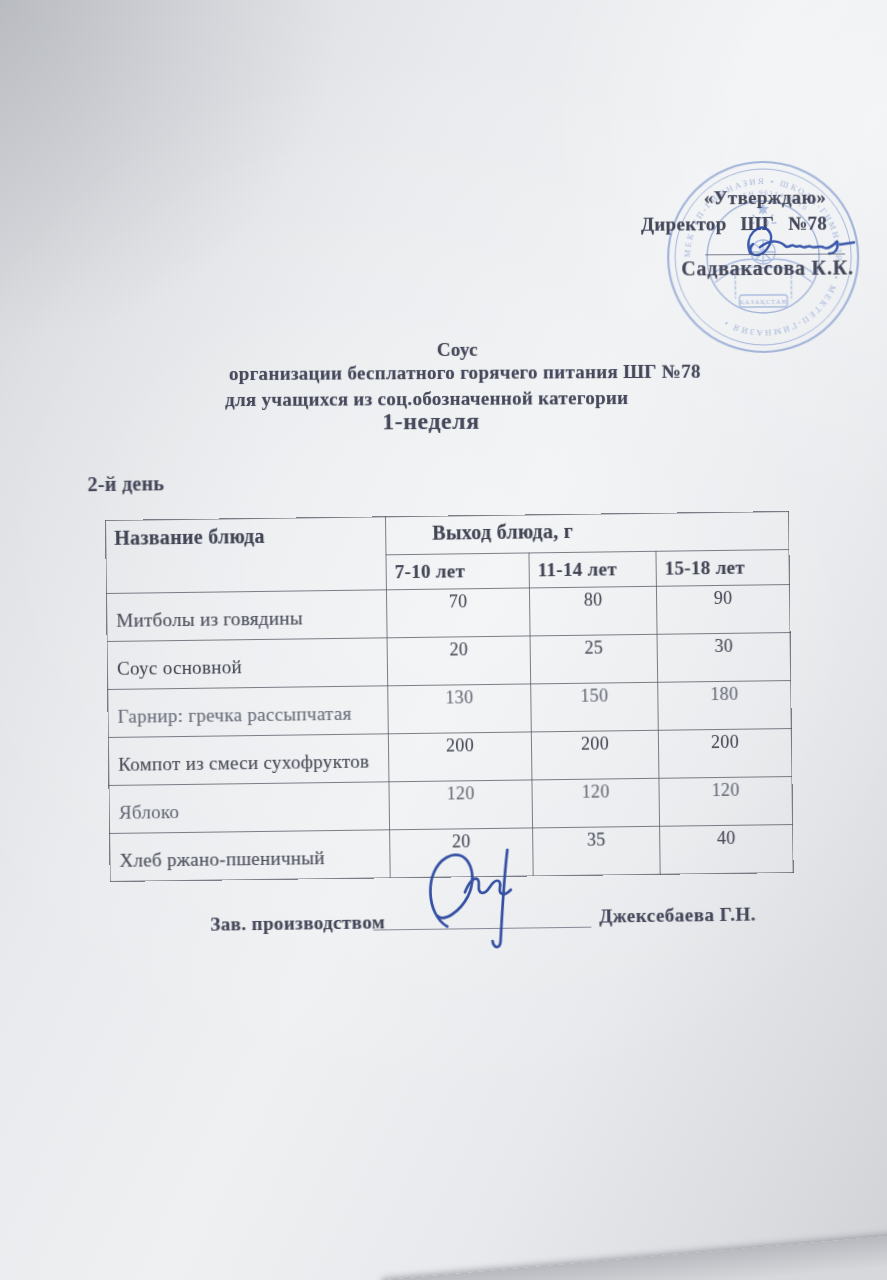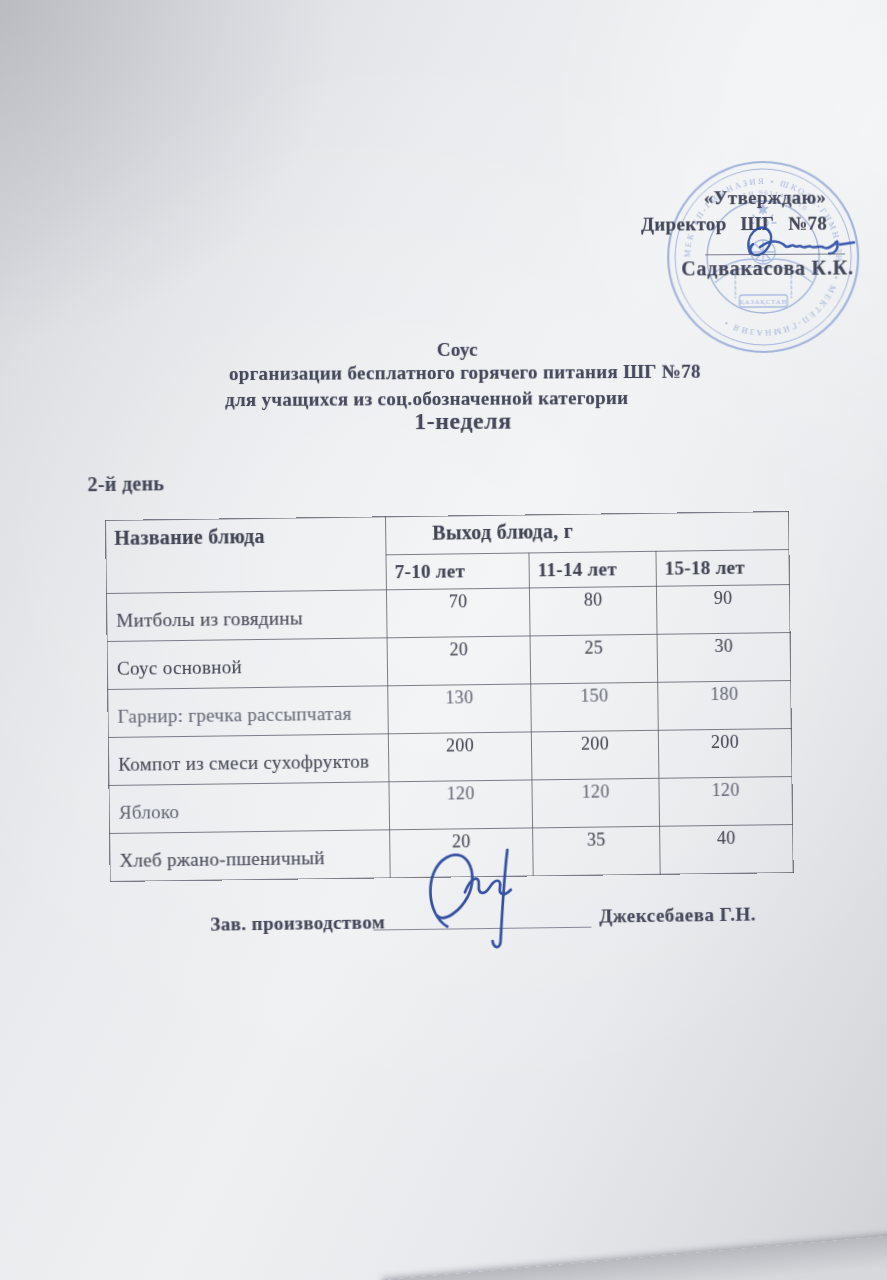--- a/index.html
+++ b/index.html
@@ -33,21 +33,21 @@
   .approve-label{left:704px;top:187px;font-size:19px;font-weight:bold;}
   .director-line{left:641px;top:213px;font-size:19px;font-weight:bold;word-spacing:9px;white-space:nowrap;}
   .director-sig{left:736px;top:218px;width:122px;height:48px;}
   .director-underline{left:705px;top:254px;width:140px;border-top:1.6px solid rgba(80,86,106,0.75);}
   .director-name{left:681px;top:257px;font-size:20px;font-weight:bold;letter-spacing:.8px;white-space:nowrap;}
   
   .title-group{transform:rotate(-0.3deg);transform-origin:440px 390px;}
   .title-l1{left:437px;top:339px;font-size:19px;font-weight:bold;}
   .title-l2{left:229px;top:362px;font-size:19px;font-weight:bold;white-space:nowrap;}
   .title-l3{left:225px;top:388px;font-size:19px;font-weight:bold;white-space:nowrap;}
-  .title-l4{left:414px;top:408px;font-size:24px;font-weight:bold;letter-spacing:.5px;}
+  .title-l4{left:382px;top:408px;font-size:24px;font-weight:bold;letter-spacing:.5px;}
   
   .tilt-group{transform:rotate(-0.75deg);transform-origin:105px 520px;}
   .day-heading{left:88px;top:473px;font-size:20px;font-weight:bold;}
   table.menu-table{
     position:absolute;left:105px;top:520px;width:683px;
     border-collapse:collapse;table-layout:fixed;
     color:#4c4f5b;
   }
   .menu-table th,.menu-table td{
     border:1.8px solid rgba(78,81,92,0.72);

